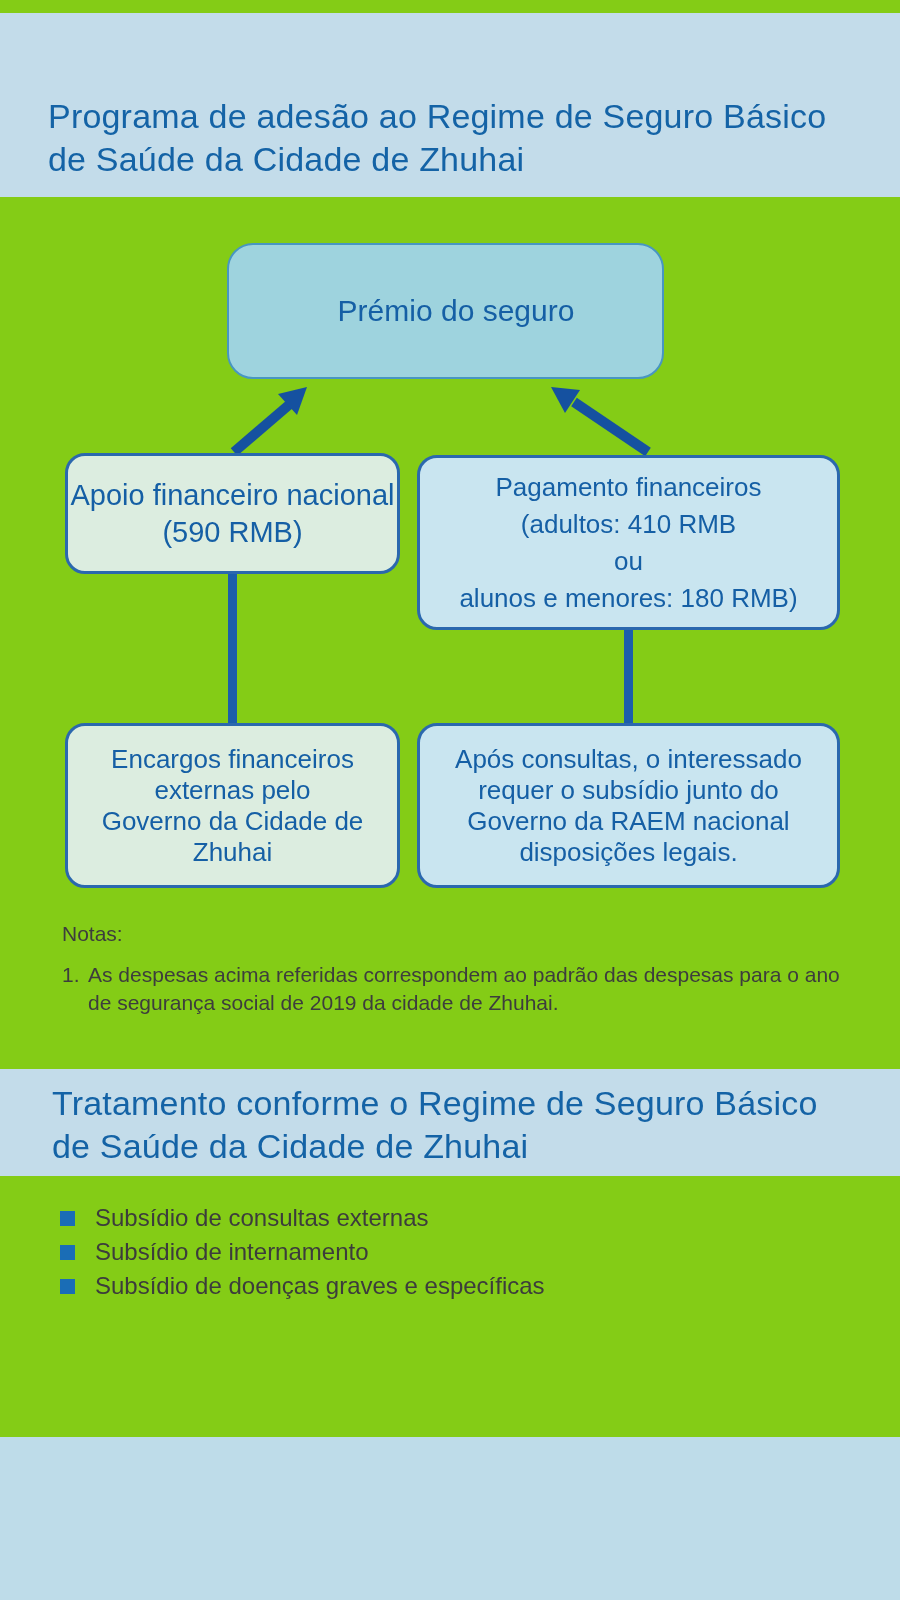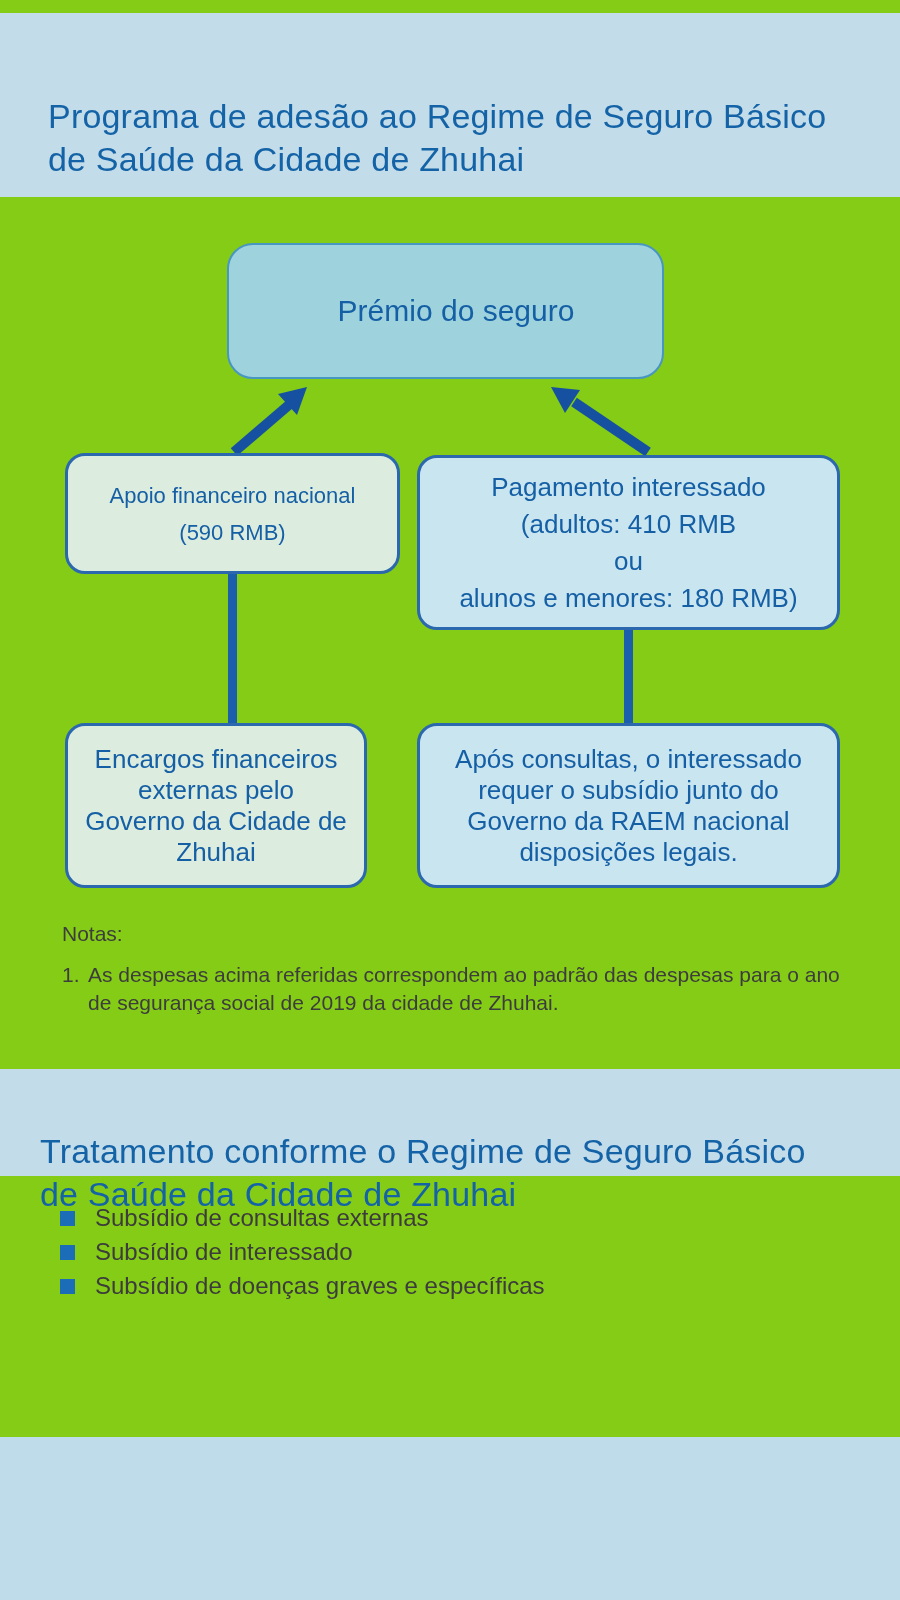--- a/index.html
+++ b/index.html
@@ -9,45 +9,45 @@
   }
   .band{position:absolute;left:0;width:900px;background:#c3dcea;}
   .band-top{top:13px;height:184px;}
   .band-mid{top:1069px;height:107px;}
   .band-bottom{top:1437px;height:163px;background:#bedce9;}
   .section-title{
     position:absolute;color:#1463a6;font-size:34px;line-height:43px;
     letter-spacing:0.2px;font-weight:400;
   }
   .title-1{left:48px;top:95px;}
-  .title-2{left:40px;top:1082px;margin-top:48px;}
+  .title-2{left:52px;top:1082px;}
   .flow-svg{position:absolute;left:0;top:0;z-index:1;}
   .fbox{
     position:absolute;z-index:2;box-sizing:border-box;
     display:flex;flex-direction:column;align-items:center;justify-content:center;
     text-align:center;color:#155fa5;border-radius:20px;
   }
   .box-premium{
     left:227px;top:243px;width:437px;height:136px;
     background:#9ed3de;border:2px solid #4896c2;border-radius:26px;
     font-size:30px;
     padding-left:21px;
   }
   .box-national{
     left:65px;top:453px;width:335px;height:121px;
     background:#dcede0;border:3px solid #2b68ae;
-    font-size:22px;line-height:37px;
+    font-size:29px;line-height:37px;
   }
   .box-individual{
     left:417px;top:455px;width:423px;height:175px;
     background:#c9e5f0;border:3px solid #2b68ae;
     font-size:26px;line-height:37px;
   }
   .box-zhuhai{
-    left:65px;top:723px;width:302px;height:165px;
+    left:65px;top:723px;width:335px;height:165px;
     background:#dcede0;border:3px solid #2b68ae;
     font-size:26px;line-height:31px;
   }
   .box-raem{
     left:417px;top:723px;width:423px;height:165px;
     background:#c9e5f0;border:3px solid #2b68ae;
     font-size:26px;line-height:31px;
   }
   .notes{
     position:absolute;left:62px;top:920px;z-index:2;
@@ -90,21 +90,21 @@
   <div class="fbox box-premium">
     <div>Prémio do seguro</div>
   </div>
 
   <div class="fbox box-national">
     <div>Apoio financeiro nacional</div>
     <div>(590 RMB)</div>
   </div>
 
   <div class="fbox box-individual">
-    <div>Pagamento interessado</div>
+    <div>Pagamento financeiros</div>
     <div>(adultos: 410 RMB</div>
     <div>ou</div>
     <div>alunos e menores: 180 RMB)</div>
   </div>
 
   <div class="fbox box-zhuhai">
     <div>Encargos financeiros</div>
     <div>externas pelo</div>
     <div>Governo da Cidade de</div>
     <div>Zhuhai</div>
@@ -134,21 +134,21 @@
     <div>de Saúde da Cidade de Zhuhai</div>
   </div>
 
   <div class="bullet-list">
     <div class="bullet-item">
       <span class="bullet-square"></span>
       <span class="bullet-label">Subsídio de consultas externas</span>
     </div>
     <div class="bullet-item">
       <span class="bullet-square"></span>
-      <span class="bullet-label">Subsídio de interessado</span>
+      <span class="bullet-label">Subsídio de internamento</span>
     </div>
     <div class="bullet-item">
       <span class="bullet-square"></span>
       <span class="bullet-label">Subsídio de doenças graves e específicas</span>
     </div>
   </div>
 
   <div class="band band-bottom"></div>
 
 </div>

